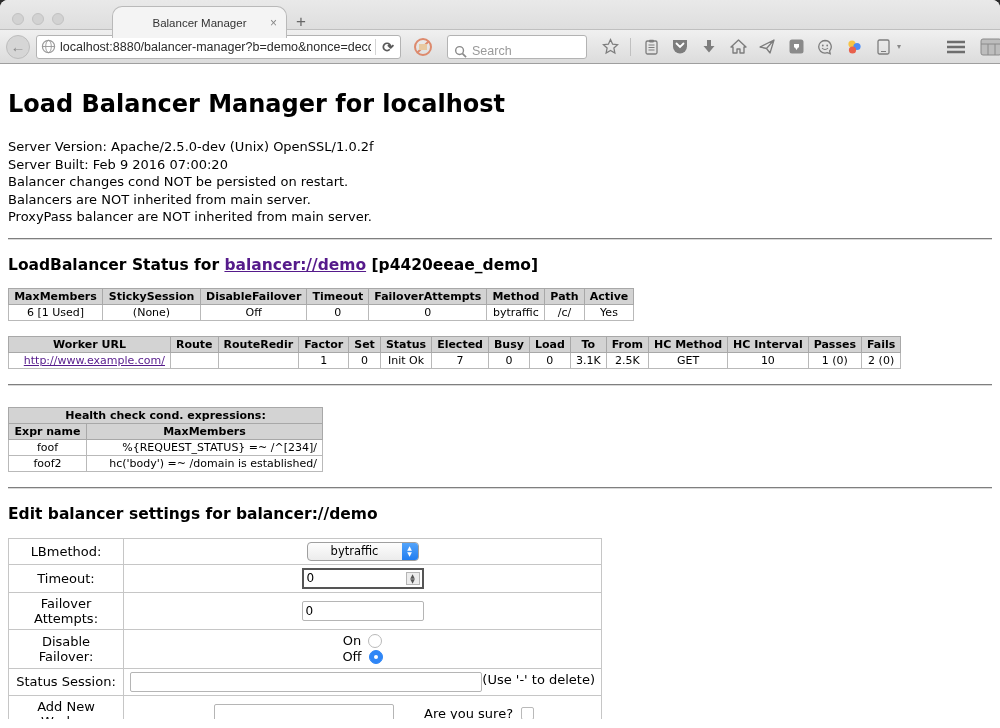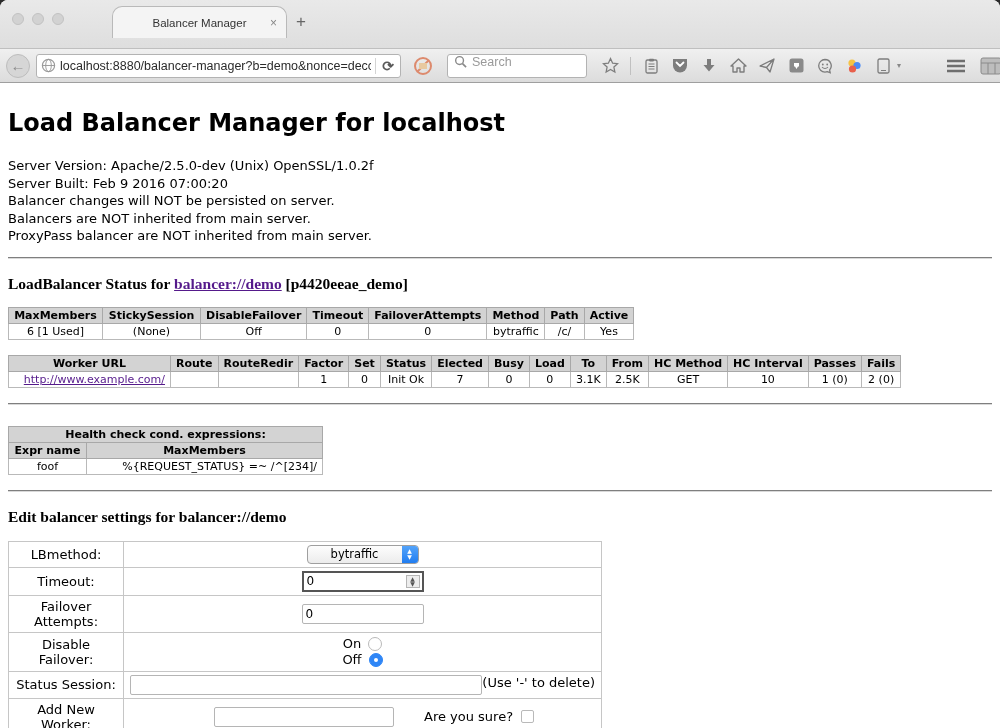--- a/index.html
+++ b/index.html
@@ -1,55 +1,55 @@
 <!DOCTYPE html>
 <html><head>
 <meta charset="utf-8">
 <style>
   * { box-sizing: border-box; margin: 0; padding: 0; }
   html,body { width:1000px; height:728px; background:#2b2b2b; font-family:"Liberation Sans", sans-serif; }
   .window { width:1000px; height:728px; border-radius:8px 8px 0 0; overflow:hidden; background:#fff; }
 
   
-  .tabstrip { height:49px; background:linear-gradient(#e9e9e9,#dedede); position:relative; border-bottom:1px solid #bfbfbf; }
+  .tabstrip { height:30px; background:linear-gradient(#e9e9e9,#dedede); position:relative; border-bottom:1px solid #bfbfbf; }
   .traffic { position:absolute; top:13px; left:12px; display:flex; gap:8px; }
   .traffic span { width:12px; height:12px; border-radius:50%; background:#d2d2d2; border:1px solid #c2c2c2; }
   .tab { position:absolute; left:112px; top:6px; width:175px; height:32px; background:#f4f4f4;
          border:1px solid #b9b9b9; border-bottom:none; border-radius:10px 10px 0 0;
          display:flex; align-items:center; justify-content:center; font-size:11.5px; color:#333; }
   .tab .close { position:absolute; right:9px; color:#888; font-size:12px; cursor:default; }
   .newtab { position:absolute; left:296px; top:12px; font-size:17px; color:#666; }
 
   
   .toolbar { height:34px; background:linear-gradient(#f0f0f0,#dcdcdc); border-bottom:1px solid #9f9f9f;
              display:flex; align-items:center; padding:0 6px; gap:6px; }
   .backbtn { width:24px; height:24px; border-radius:50%; background:#d6d6d6; border:1px solid #bdbdbd;
              display:flex; align-items:center; justify-content:center; color:#8b8b8b; font-size:15px; font-weight:bold; flex:none;}
   .urlbar { width:365px; height:24px; background:#fff; border:1px solid #b3b3b3; border-radius:3px;
             display:flex; align-items:center; padding:0 4px; gap:4px; flex:none; overflow:hidden; }
   .urlbar .urltext { font-size:12.5px; color:#2b2b2b; white-space:nowrap; overflow:hidden; flex:1; }
   .urlbar .sep { width:1px; height:16px; background:#d4d4d4; flex:none; }
   .reload { color:#5a5a5a; font-size:14px; font-weight:bold; flex:none; padding:0 2px; }
   .blockicon { width:20px; height:20px; flex:none; margin-left:6px; position:relative; }
   .searchbar { width:140px; height:24px; background:#fff; border:1px solid #b3b3b3; border-radius:3px;
-               display:flex; align-items:flex-start; padding:0 6px; gap:5px; flex:none; margin-left:8px; }
+               display:flex; align-items:flex-end; padding:0 6px; gap:5px; flex:none; margin-left:8px; }
   .searchbar span { font-size:12.5px; color:#9a9a9a; }
   .toolicons { display:flex; align-items:center; gap:11px; margin-left:8px; }
   .toolicons .icn { width:18px; height:18px; display:flex; align-items:center; justify-content:center; }
   .vsep { width:1px; height:18px; background:#c0c0c0; }
   .caret { font-size:8px; color:#888; margin-left:-6px; }
   .rightgrp { margin-left:auto; display:flex; align-items:center; gap:14px; padding-right:0; }
 
   
   .content { height:655px; background:#fff; padding:0 8px; overflow:hidden;
              font-family:"DejaVu Sans", sans-serif; color:#000; }
   h1 { font-size:24px; font-weight:bold; padding-top:26px; margin-bottom:20px; letter-spacing:0; }
   .srvinfo div { font-size:13px; line-height:17.5px; }
   hr.rule { border:0; border-top:1px solid #7f7f7f; border-bottom:1px solid #d9d9d9; background:#aaa; height:1px; margin:12px 0; }
-  h3 { font-size:15.5px; font-weight:bold; margin:16px 0 14px 0;font-family:Liberation Serif, serif; }
+  h3 { font-size:15.5px; font-weight:bold; margin:16px 0 14px 0; }
   a.plink { color:#551a8b; text-decoration:underline; }
 
   table.apa { border-collapse:collapse; font-size:11px; margin-bottom:15px; }
   table.apa th { background:#d3d3d3; font-weight:bold; border:1px solid #a8a8a8; padding:1px 5px; text-align:center; white-space:nowrap; }
   table.apa td { background:#fff; border:1px solid #b9b9b9; padding:1px 5px; text-align:center; white-space:nowrap; }
   table.apa td.left { text-align:right; }
 
   
   table.form { border-collapse:collapse; width:594px; font-size:13px; border:1px solid #8f8f8f; margin-top:15px; }
   table.form td { border:1px solid #c6c6c6; padding:3px 6px; }
@@ -210,21 +210,21 @@
       </span>
     </div>
   </div>
 
   <div class="content">
     <h1>Load Balancer Manager for localhost</h1>
 
     <div class="srvinfo">
       <div>Server Version: Apache/2.5.0-dev (Unix) OpenSSL/1.0.2f</div>
       <div>Server Built: Feb 9 2016 07:00:20</div>
-      <div>Balancer changes will NOT be persisted on server.</div>
+      <div>Balancer changes cond NOT be persisted on restart.</div>
       <div>Balancers are NOT inherited from main server.</div>
       <div>ProxyPass balancer are NOT inherited from main server.</div>
     </div>
 
     <hr class="rule">
 
     <h3><span>LoadBalancer Status for </span><a class="plink" href="#">balancer://demo</a><span> [p4420eeae_demo]</span></h3>
 
     <table class="apa">
       <tbody>
@@ -300,20 +300,24 @@
             <th colspan="2">Health check cond. expressions:</th>
           </tr>
       <tr>
         <th style="width:78px">Expr name</th>
         <th style="width:236px">MaxMembers</th>
       </tr>
       <tr>
         <td>foof</td>
         <td class="left">%{REQUEST_STATUS} =~ /^[234]/</td>
       </tr>
+      <tr>
+        <td>foof2</td>
+        <td class="left">hc('body') =~ /domain is established/</td>
+      </tr>
     </tbody>
       </table>
 
     <hr class="rule">
 
     <h3>Edit balancer settings for balancer://demo</h3>
 
     <table class="form">
       <tbody>
           <tr>

